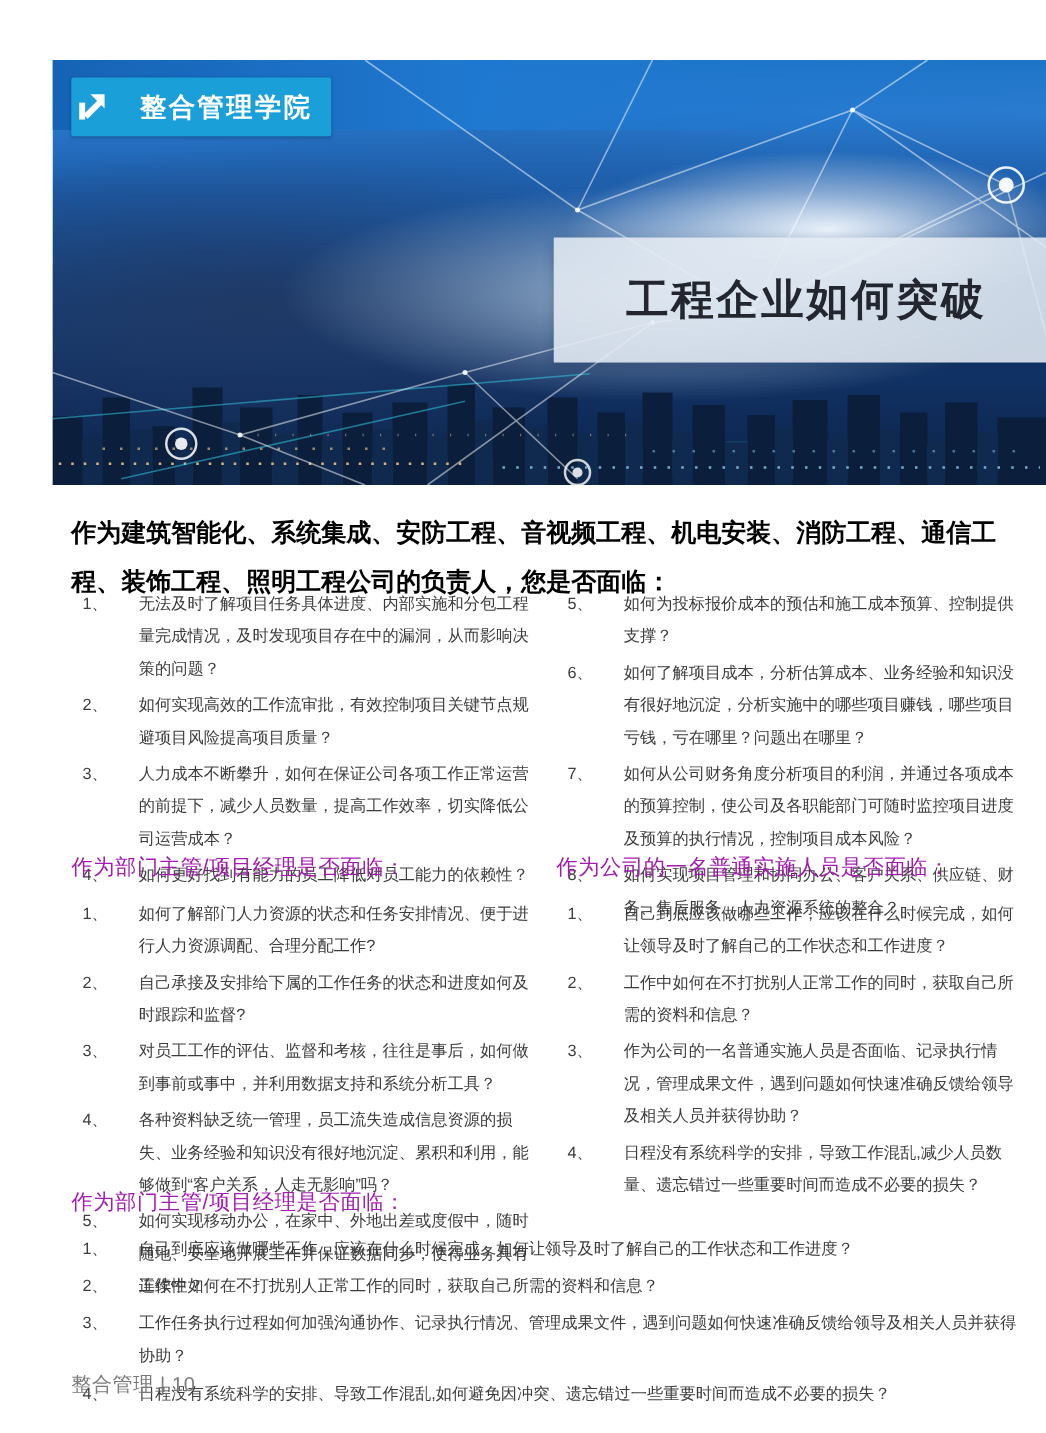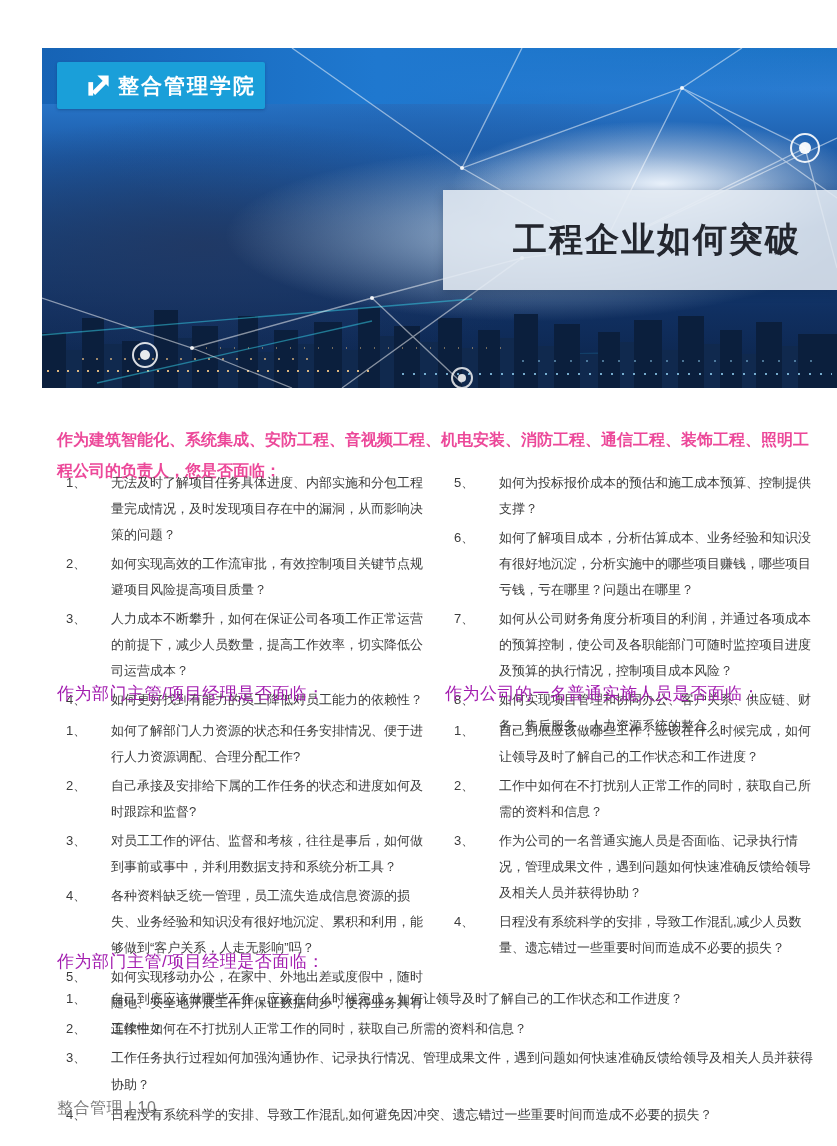--- a/index.html
+++ b/index.html
@@ -14,32 +14,32 @@
       radial-gradient(ellipse 430px 120px at 62% 55%, rgba(206,225,243,.75), rgba(206,225,243,0) 72%),
       radial-gradient(ellipse 520px 170px at 20% 58%, rgba(35,55,95,.78), rgba(35,55,95,0) 74%),
       radial-gradient(ellipse 400px 110px at 42% 30%, rgba(32,95,170,.55), rgba(32,95,170,0) 70%),
       linear-gradient(180deg,#1d74c6 0%,#2a7bd0 12%,#1c5aa6 32%,#15437f 55%,#102f60 78%,#0c2348 100%);}
   .topbar{position:absolute;top:0;left:0;right:0;height:56px;
     background:linear-gradient(90deg,#1663b5 0%,#1f78cf 42%,rgba(31,120,207,0) 100%);}
   .city{position:absolute;left:0;bottom:0;width:795px;height:95px;}
   .net{position:absolute;left:0;top:0;width:795px;height:340px;}
 
   .badge{position:absolute;left:15px;top:14px;width:208px;height:47px;background:#1a9fd9;
-    display:flex;align-items:center;gap:6px;padding-left:28px;box-sizing:border-box;border-radius:2px;
+    display:flex;align-items:center;gap:25px;padding-left:3px;box-sizing:border-box;border-radius:2px;
     box-shadow:0 1px 3px rgba(0,30,70,.3);}
   .badge .logo-text{color:#fff;font-size:21px;font-weight:700;letter-spacing:2px;white-space:nowrap;}
 
   .title-band{position:absolute;left:401px;right:0;top:142px;height:100px;
     background:rgba(228,235,242,.88);box-shadow:0 3px 9px rgba(10,30,60,.28);
-    display:flex;align-items:center;justify-content:flex-end;padding-right:36px;box-sizing:border-box;}
+    display:flex;align-items:center;justify-content:flex-end;padding-right:48px;box-sizing:border-box;}
   .title-band .title{font-size:34px;font-weight:700;color:#23262e;letter-spacing:2px;white-space:nowrap;}
 
   
   .blk{position:absolute;left:57px;width:763px;}
-  .intro{top:408px;font-size:16px;font-weight:700;color:#ec4899;line-height:1.95;margin-top:16px;}
+  .intro{top:408px;font-size:20px;font-weight:700;color:#000000;line-height:1.95;}
   .row{display:flex;gap:20px;}
   .row1{top:470px;}
   .row2{top:682px;}
   .col-l{width:368px;}
   .col-r{width:375px;}
   h2.sec{font-size:17px;font-weight:400;color:#a21caf;margin:0 0 13px 0;letter-spacing:.5px;}
   .qlist{list-style:none;margin:0;padding:0 0 0 9px;font-size:13px;line-height:2.0;color:#3c3c3c;}
   .qitem{display:flex;margin-bottom:3px;}
   .qnum{flex:0 0 25px;}
   .qtext{flex:1;margin-left:20px;}

